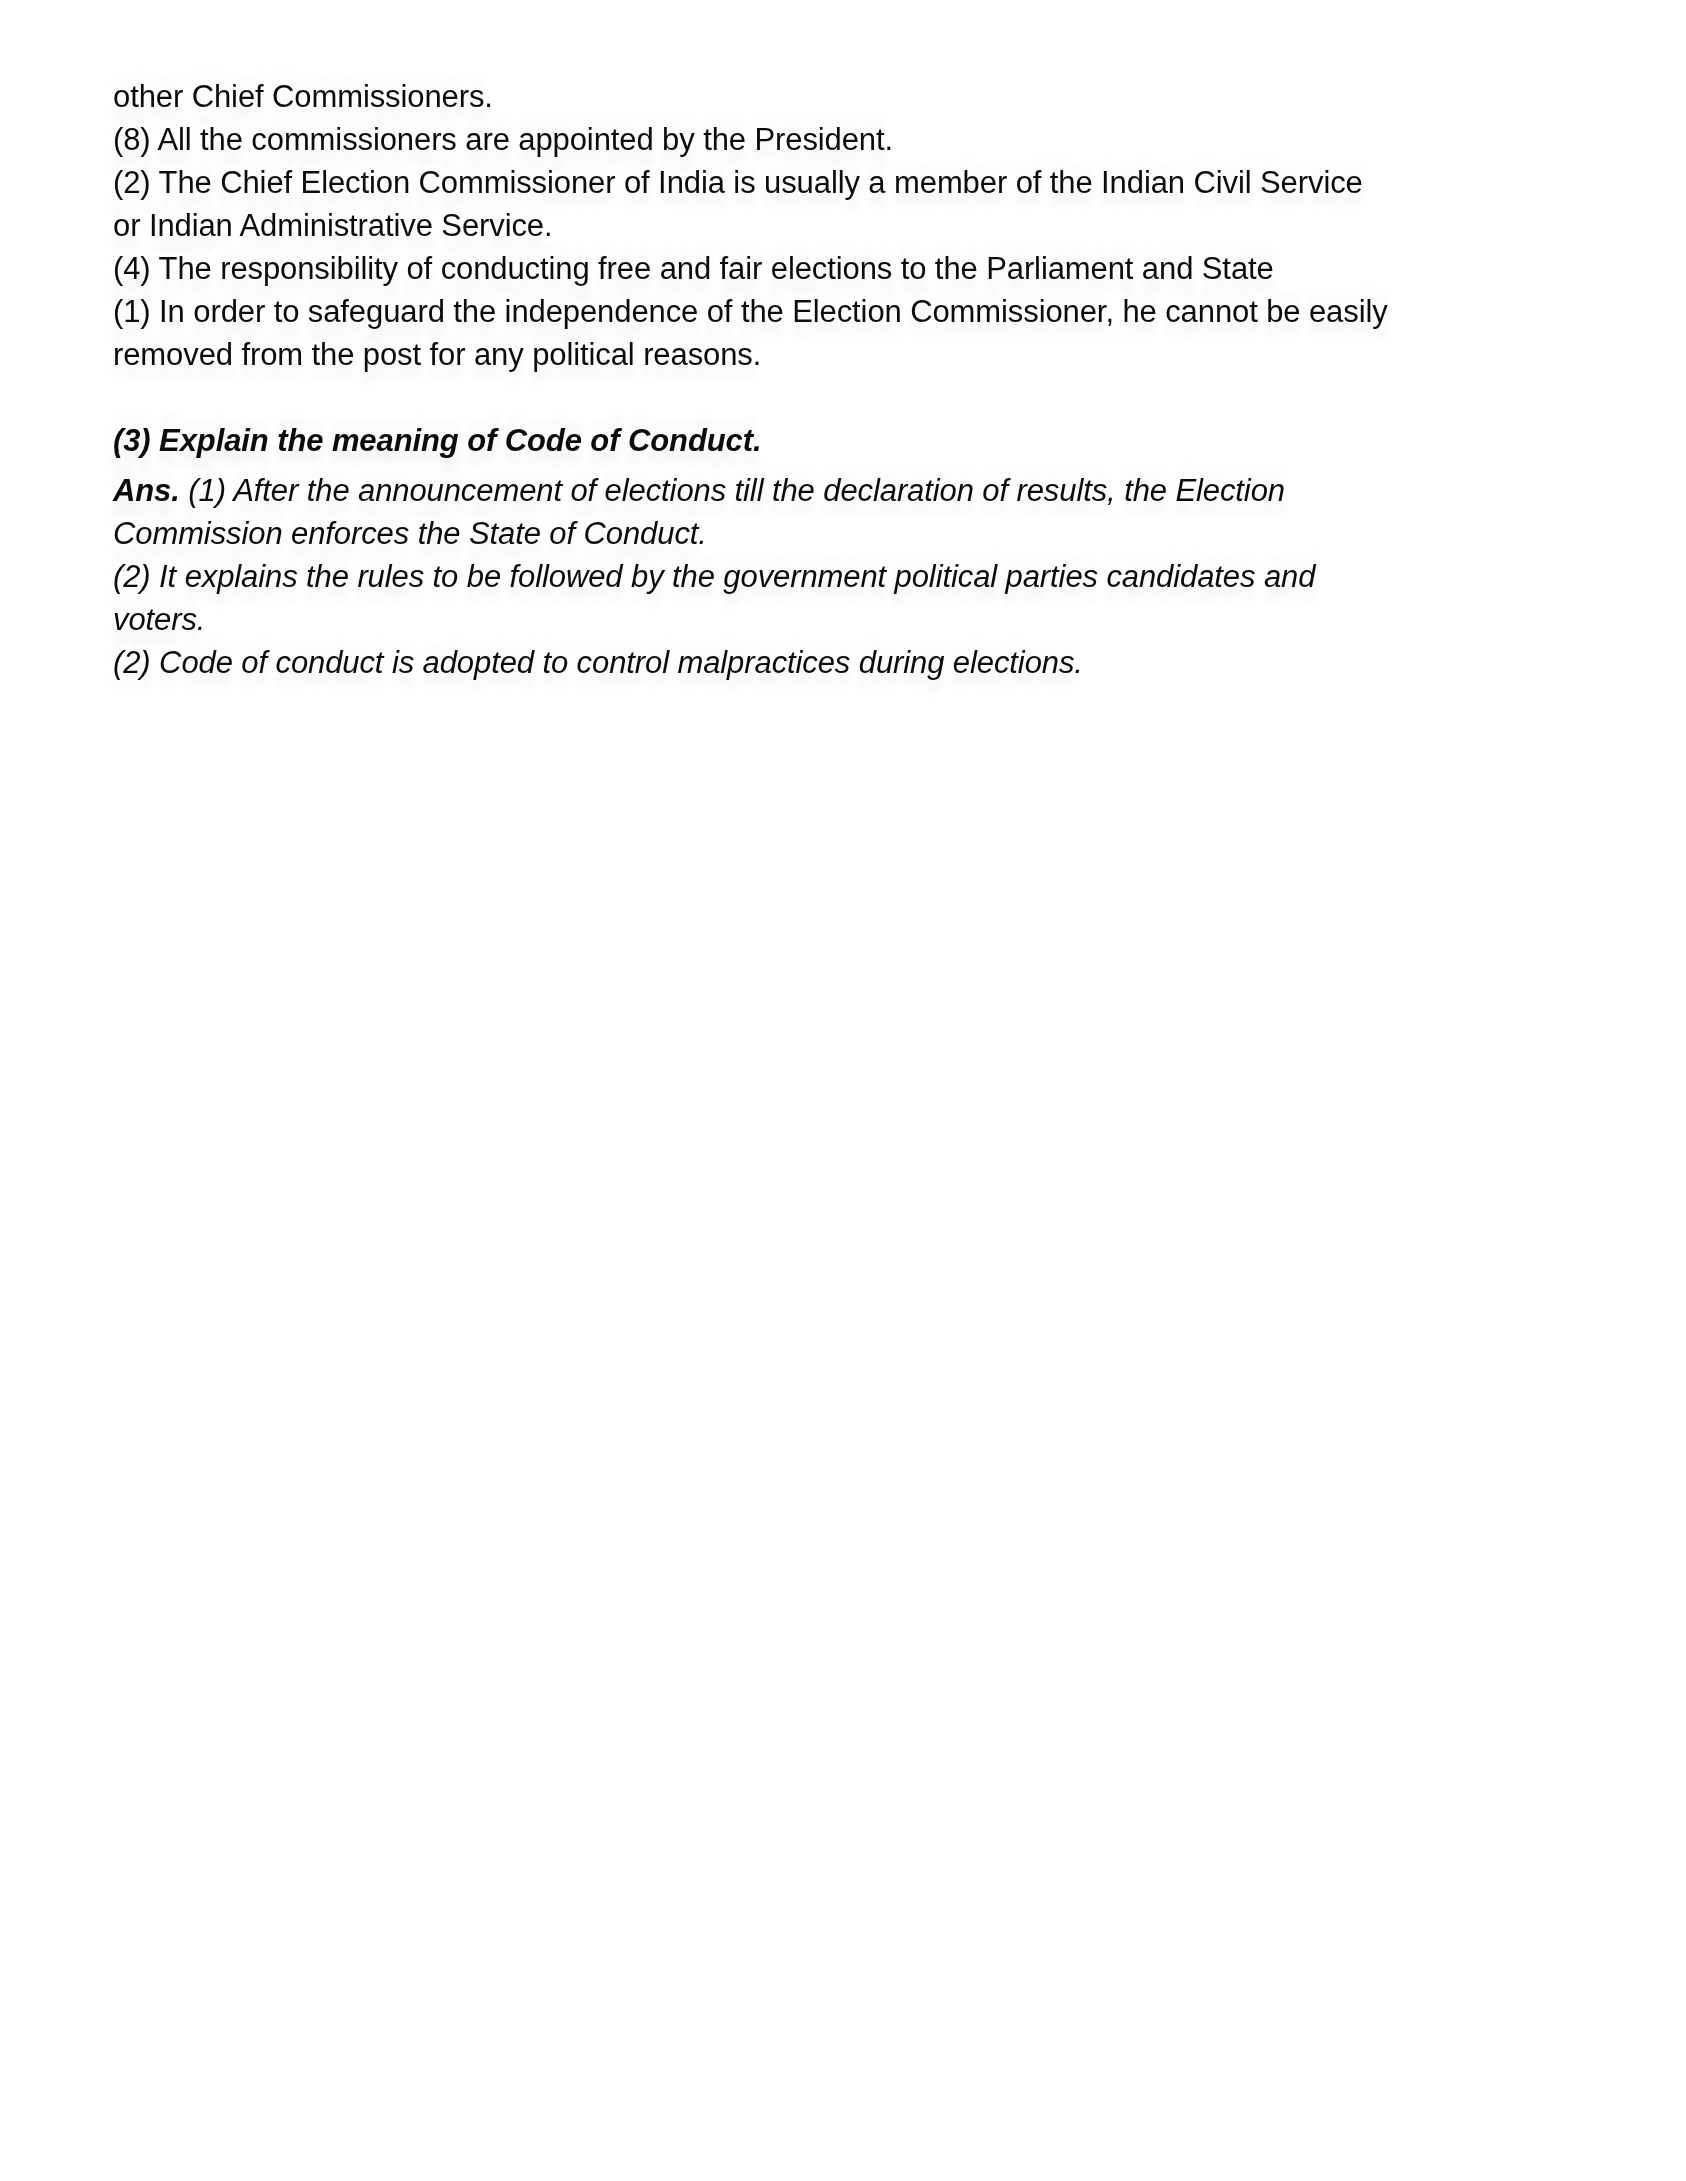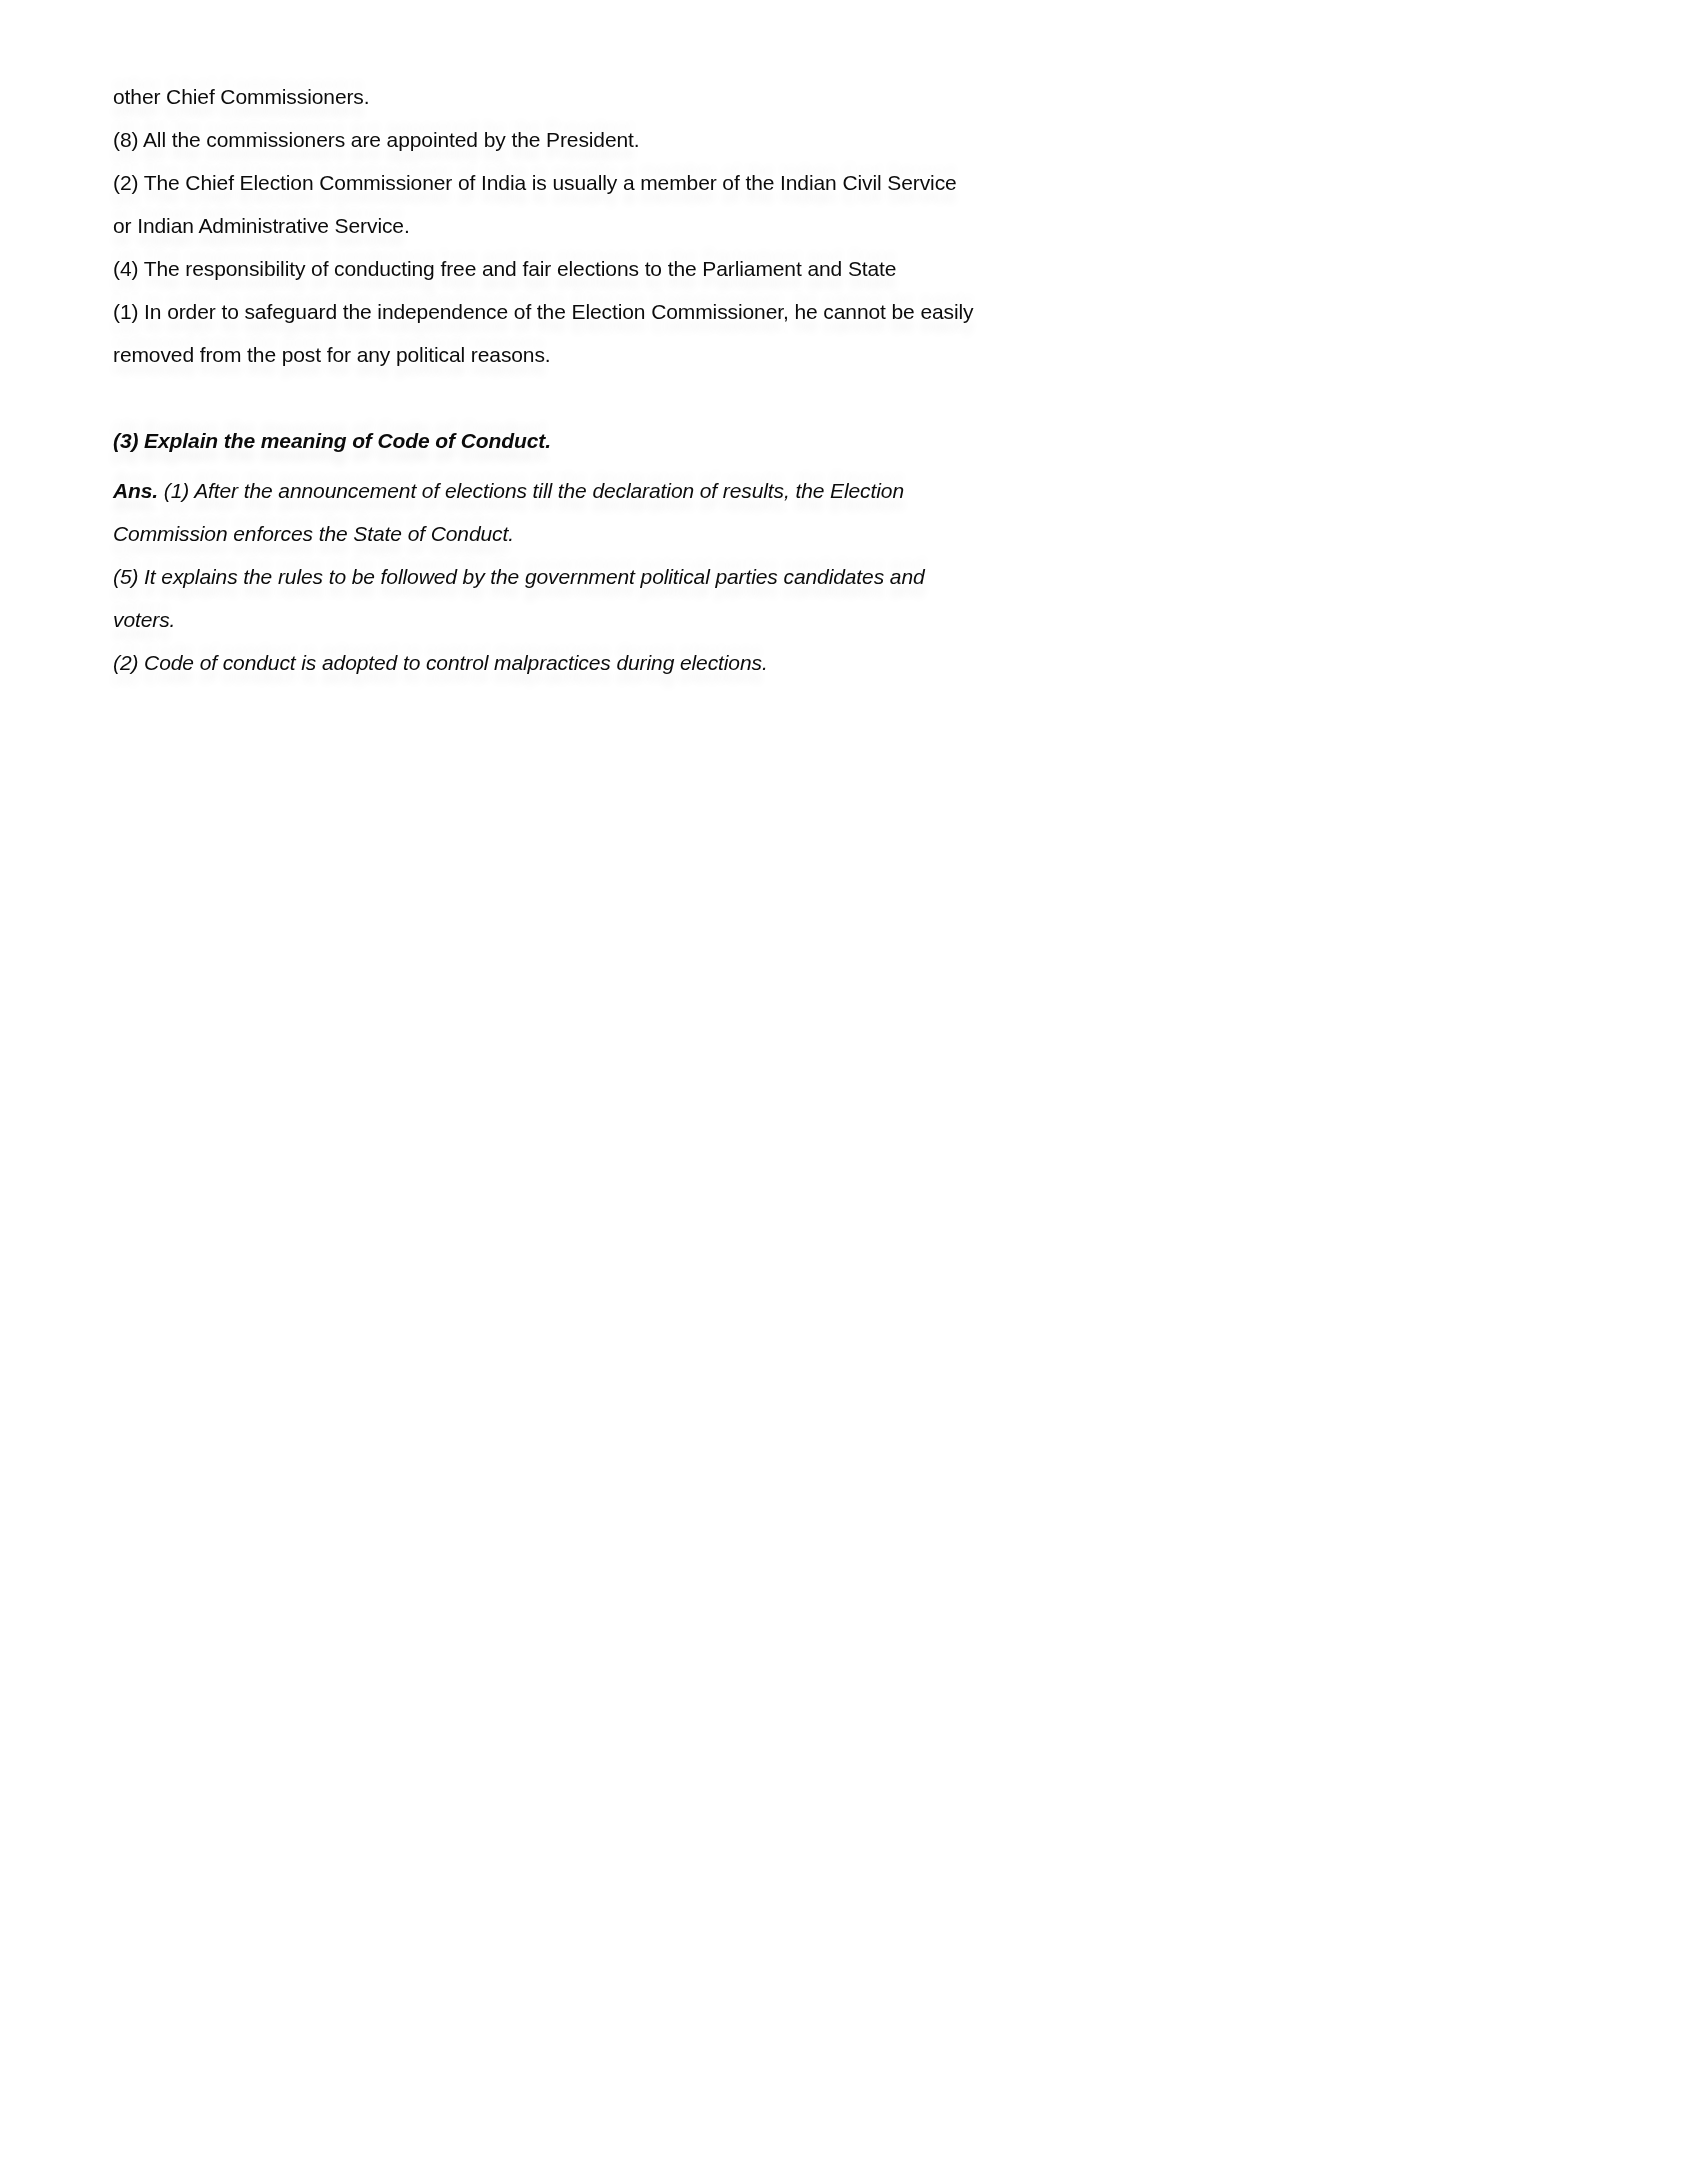--- a/index.html
+++ b/index.html
@@ -16,21 +16,21 @@
   .page {
     box-sizing: border-box;
     width: 1686px;
     height: 2181px;
     padding: 75px 109px 0 113px;
     background: #ffffff;
     overflow: hidden;
   }
   .doc-line {
     display: block;
-    font-size: 21px;
+    font-size: 31px;
     line-height: 43px;
     white-space: pre;
     letter-spacing: -0.1px;
     
     text-shadow: 0 13px 9px rgba(0,0,0,0.07), 0 -13px 9px rgba(0,0,0,0.045);
   }
   .para {
     margin: 0;
   }
   .q-section {
@@ -57,19 +57,19 @@
     <span class="doc-line">or Indian Administrative Service.</span>
     <span class="doc-line">(4) The responsibility of conducting free and fair elections to the Parliament and State</span>
     <span class="doc-line">(1) In order to safeguard the independence of the Election Commissioner, he cannot be easily</span>
     <span class="doc-line">removed from the post for any political reasons.</span>
   </div>
 
   <div class="q-section">
     <span class="doc-line heading-line">(3) Explain the meaning of Code of Conduct.</span>
     <span class="doc-line"><span class="bold">Ans.</span><span> (1) After the announcement of elections till the declaration of results, the Election</span></span>
     <span class="doc-line">Commission enforces the State of Conduct.</span>
-    <span class="doc-line">(5) It explains the rules to be followed by the government political parties candidates and</span>
+    <span class="doc-line">(2) It explains the rules to be followed by the government political parties candidates and</span>
     <span class="doc-line">voters.</span>
     <span class="doc-line">(2) Code of conduct is adopted to control malpractices during elections.</span>
   </div>
 
 </div>
 
 
 </body></html>

